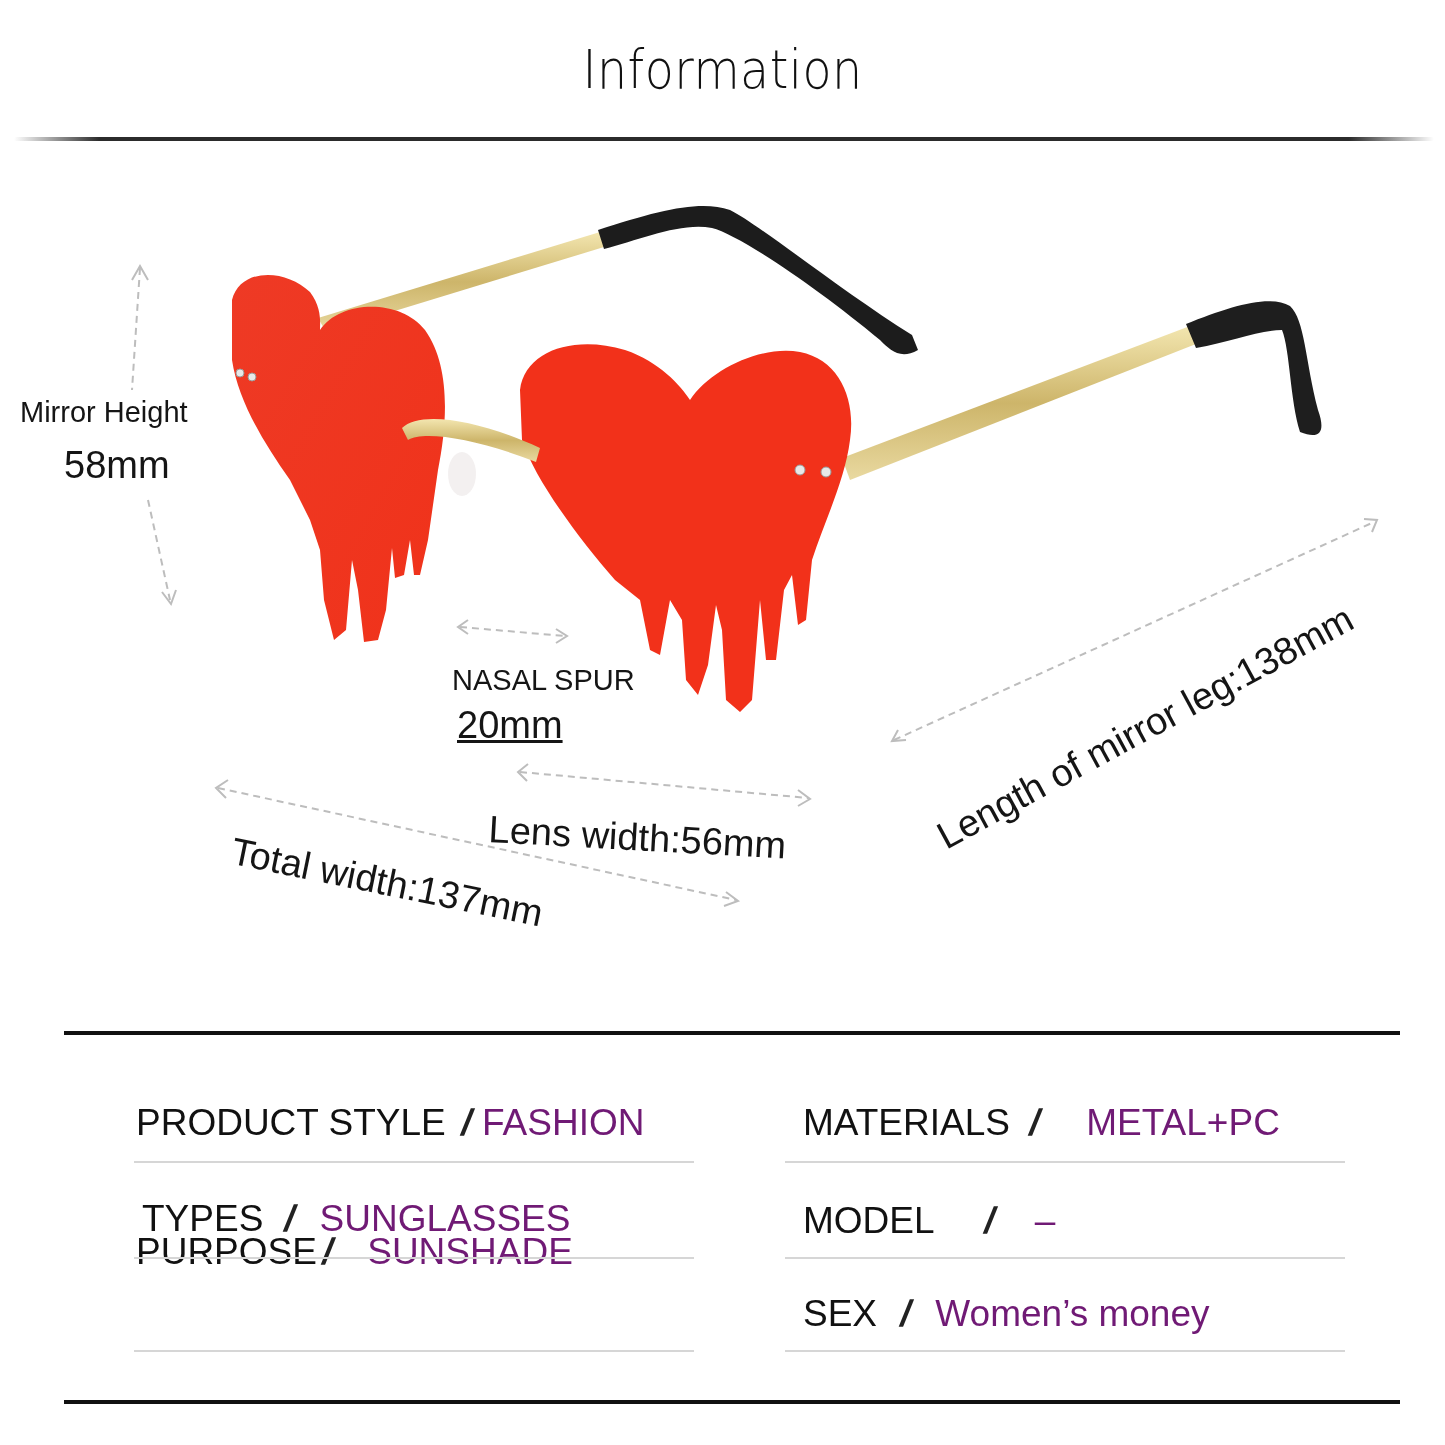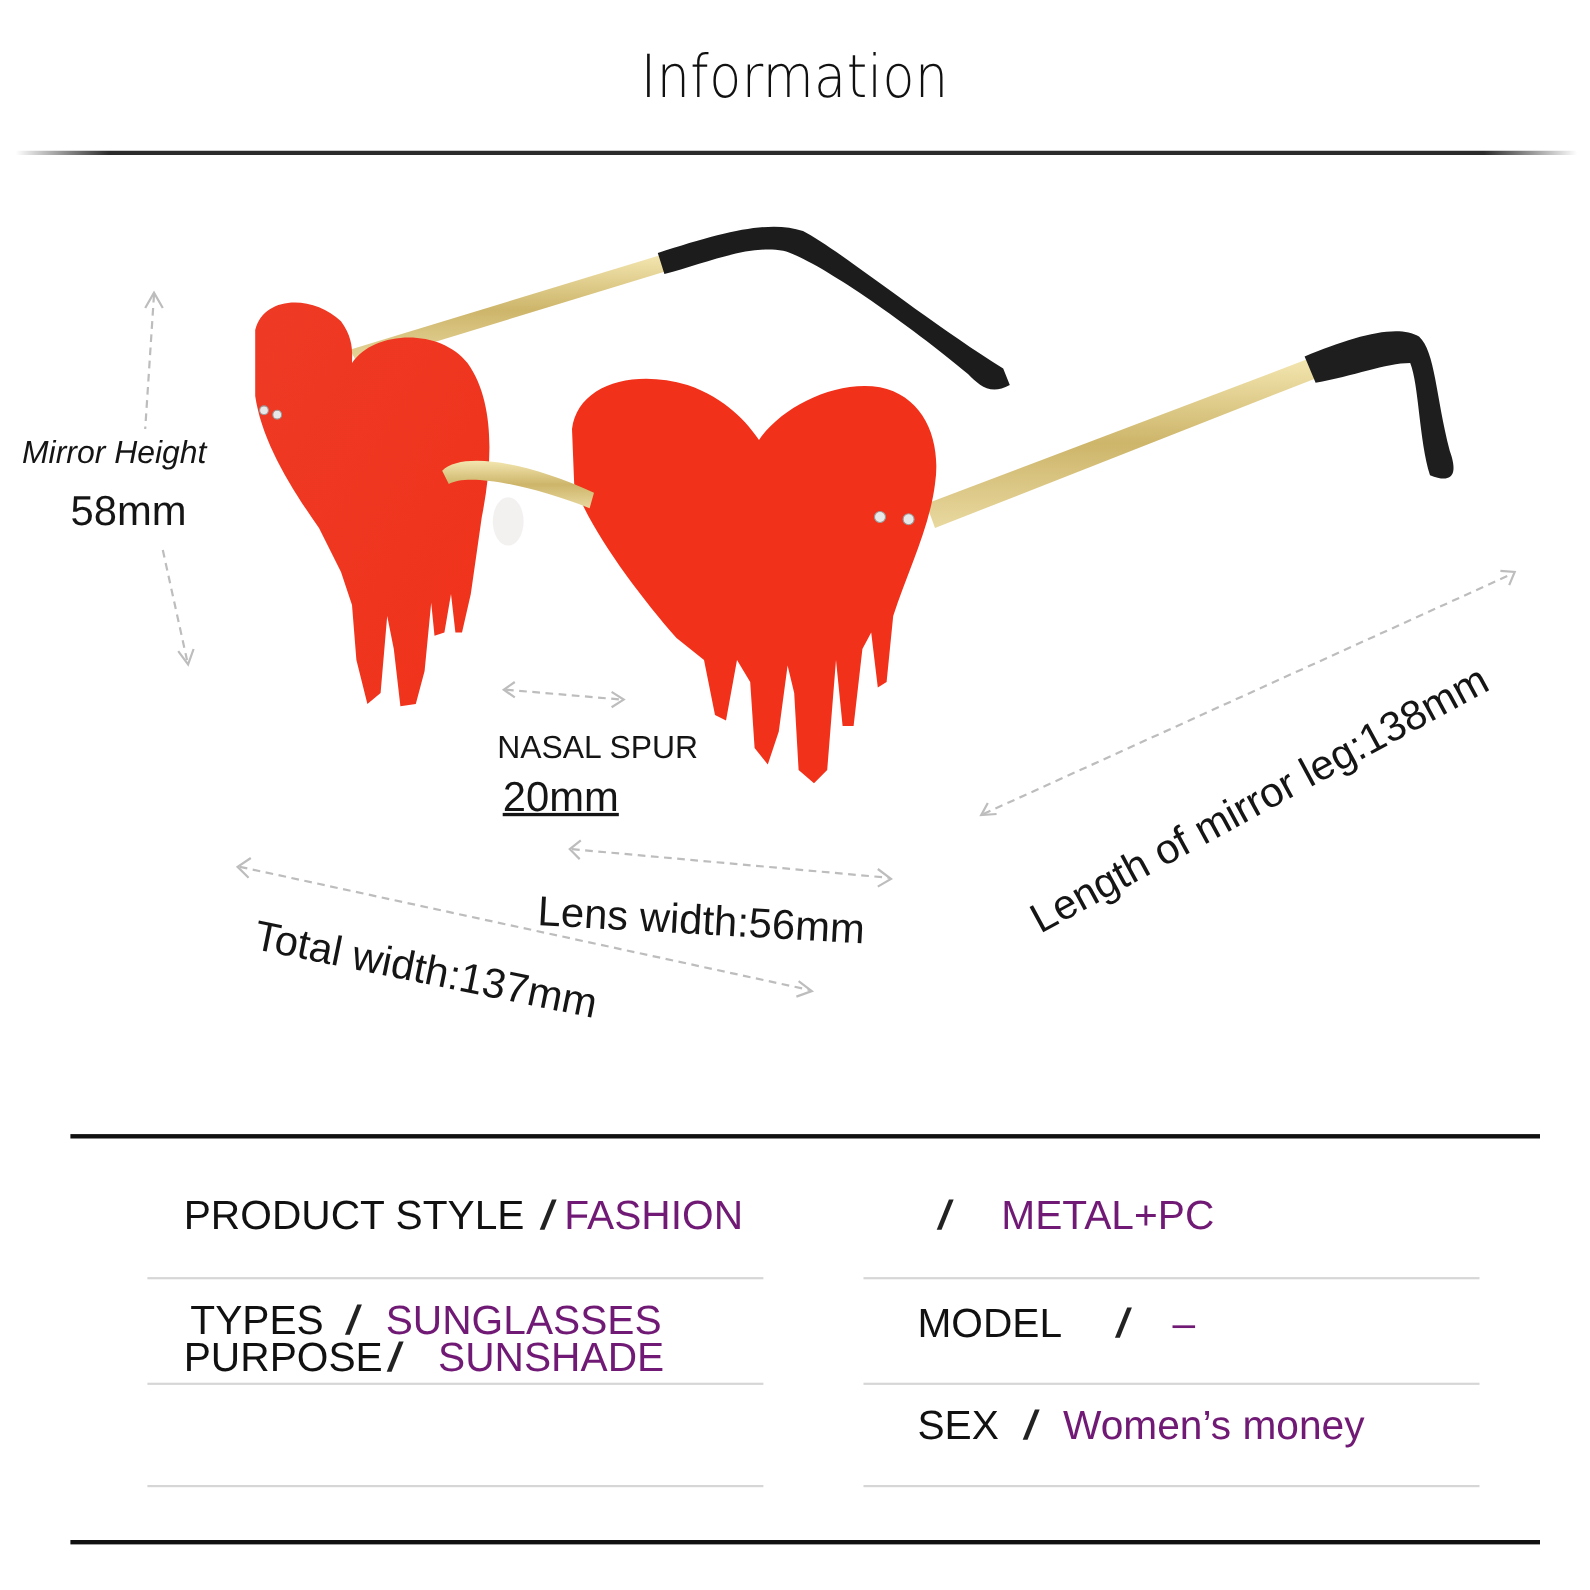--- a/index.html
+++ b/index.html
@@ -1,30 +1,30 @@
 <!DOCTYPE html>
 <html><head>
 <meta charset="utf-8">
 <style>
   html, body { margin: 0; padding: 0; background: #ffffff; }
   body { width: 1445px; height: 1445px; position: relative; overflow: hidden; font-family: "Liberation Sans", "DejaVu Sans", sans-serif; color: #111; }
   .title { position: absolute; left: 0; width: 1445px; top: 38px; text-align: center; font-family: "DejaVu Sans", sans-serif; font-size: 54px; font-weight: 300; letter-spacing: 0.5px; color: #111; transform: scaleX(0.88); }
   .title-rule { position: absolute; left: 14px; width: 1420px; top: 137px; height: 4px; background: linear-gradient(to right, rgba(40,40,40,0) 0%, #2b2b2b 6%, #2b2b2b 94%, rgba(40,40,40,0) 100%); border-radius: 2px; }
   .product { position: absolute; left: 0; top: 150px; width: 1445px; height: 860px; }
   .lbl { position: absolute; white-space: nowrap; color: #151515; }
-  .mirror-h { left: 20px; top: 396px; font-size: 29px; font-style: italic; }
+  .mirror-h { left: 20px; top: 396px; font-size: 29px; }
   .mirror-v { left: 64px; top: 444px; font-size: 38px; }
   .nasal-h { left: 408px; top: 664px; font-size: 29px; margin-left: 44px; }
   .nasal-v { left: 457px; top: 704px; font-size: 38px; text-decoration: underline; }
   .lens { left: 490px; top: 808px; font-size: 38px; transform-origin: 0 0; transform: rotate(3.2deg); }
   .total { left: 236px; top: 830px; font-size: 38px; transform-origin: 0 0; transform: rotate(11.5deg); }
   .leg { left: 930px; top: 820px; font-size: 38px; transform-origin: 0 0; transform: rotate(-28.5deg); }
   .rule-thick { position: absolute; left: 64px; width: 1336px; height: 4px; background: #111; }
   .spec-col { position: absolute; }
-  .spec-row { position: absolute; left: 0; height: 60px; display: flex; align-items: flex-start; font-size: 37px; white-space: nowrap; margin-left: 31px; }
+  .spec-row { position: absolute; left: 0; height: 60px; display: flex; align-items: flex-end; font-size: 37px; white-space: nowrap; }
   .spec-key { color: #111; }
   .spec-slash { display: inline-block; color: #222; font-weight: bold; transform: skewX(-12deg); }
   .spec-val { color: #701a75; }
   .thin { position: absolute; height: 2px; background: #d6d6d6; }
 </style>
 </head>
 <body>
 
 <div class="title">Information</div>
 <div class="title-rule"></div>
@@ -110,20 +110,21 @@
     <span class="spec-slash" style="margin:0 34px 0 6px;">/</span>
     <span class="spec-val">SUNSHADE</span>
   </div>
 </div>
 <div class="thin" style="left:134px; width:560px; top:1161px;"></div>
 <div class="thin" style="left:134px; width:560px; top:1257px;"></div>
 <div class="thin" style="left:134px; width:560px; top:1350px;"></div>
 
 <div class="spec-col" style="left:803px; top:0;">
   <div class="spec-row" style="top:1084px;">
+    <span class="spec-key">MATERIALS</span>
     <span class="spec-slash" style="margin:0 46px 0 20px;">/</span>
     <span class="spec-val">METAL+PC</span>
   </div>
   <div class="spec-row" style="top:1182px;">
     <span class="spec-key">MODEL</span>
     <span class="spec-slash" style="margin:0 40px 0 50px;">/</span>
     <span class="spec-val">–</span>
   </div>
   <div class="spec-row" style="top:1275px;">
     <span class="spec-key">SEX</span>

